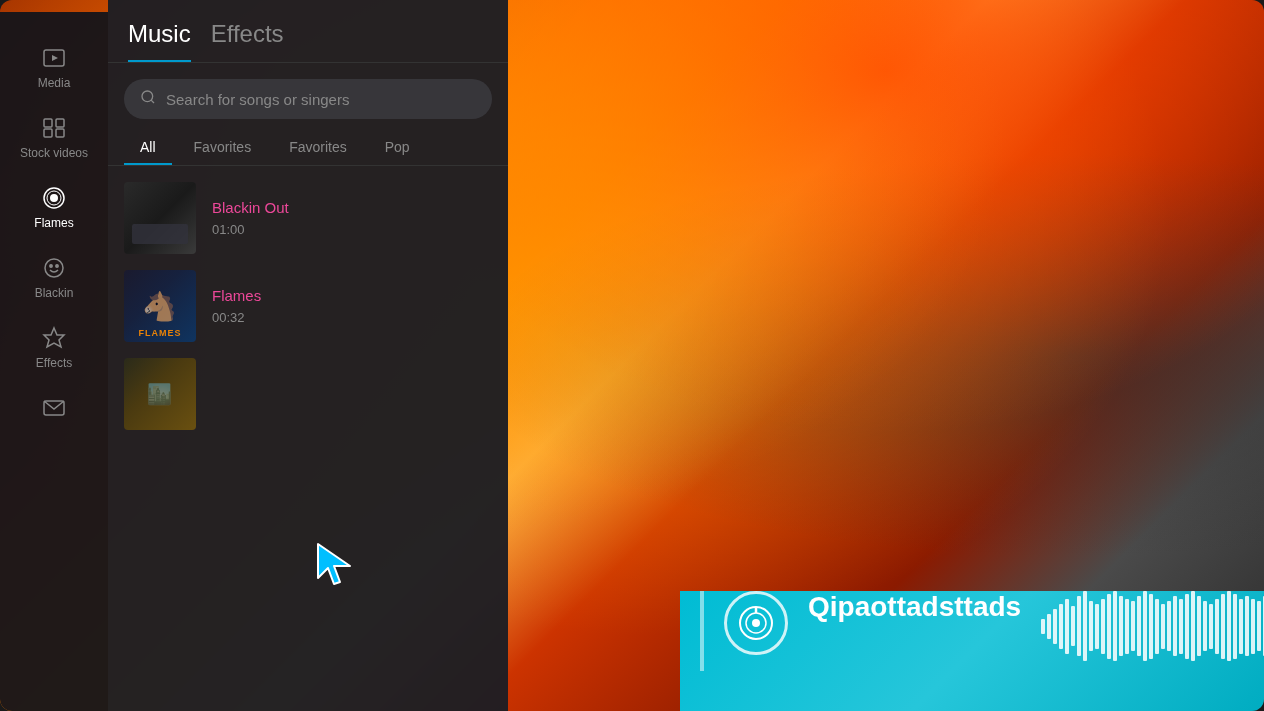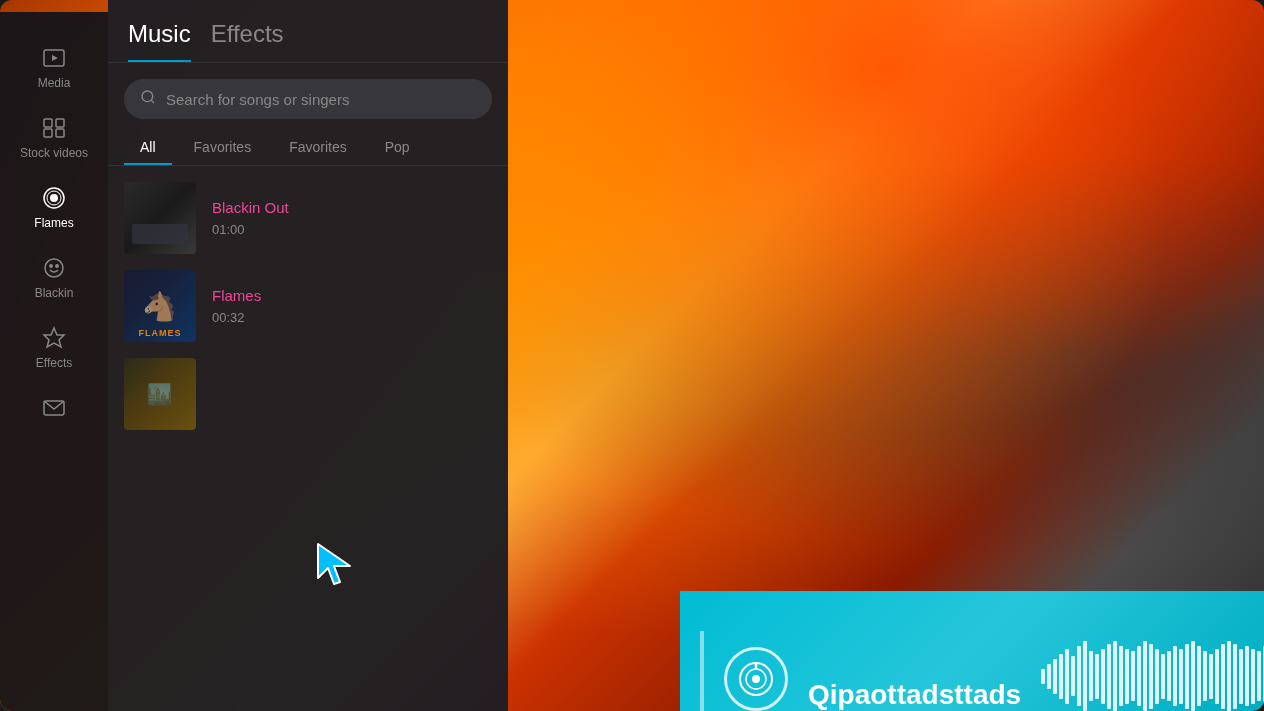--- a/index.html
+++ b/index.html
@@ -283,21 +283,21 @@
     
     .music-bar {
       position: absolute;
       bottom: 0;
       left: 680px;
       right: 0;
       height: 120px;
       background: linear-gradient(135deg, #00BCD4 0%, #26C6DA 50%, #00ACC1 100%);
       z-index: 15;
       display: flex;
-      align-items: flex-end;
+      align-items: flex-start;
       padding: 0 20px;
       gap: 20px;
     }
 
     .music-logo {
       width: 64px;
       height: 64px;
       border: 3px solid rgba(255,255,255,0.8);
       border-radius: 50%;
       display: flex;

